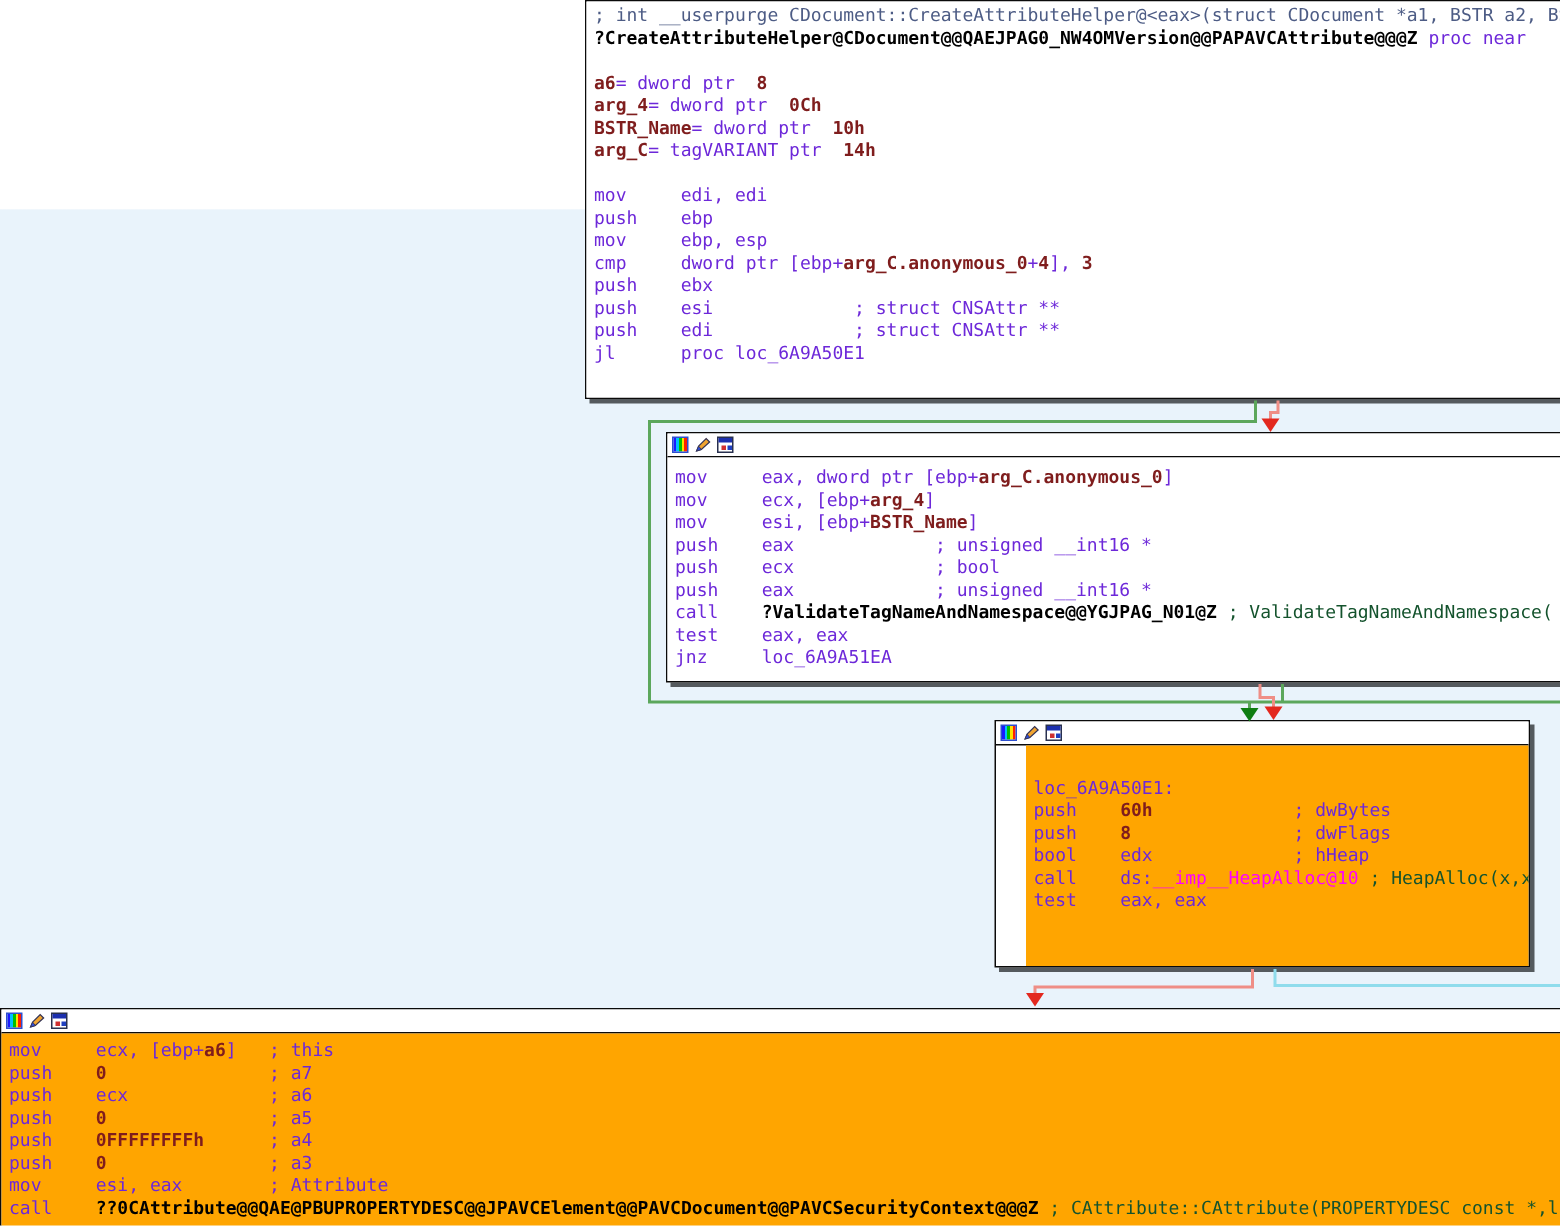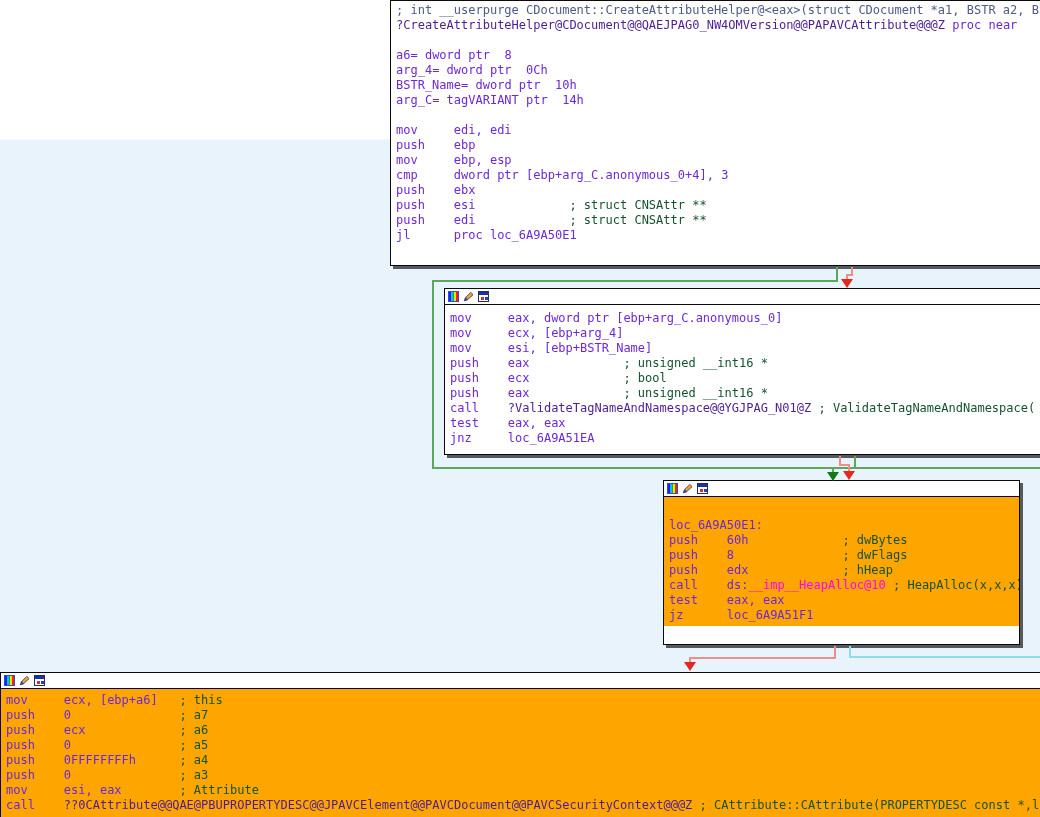--- a/index.html
+++ b/index.html
@@ -43,25 +43,25 @@
     content:"";position:absolute;left:2px;top:5px;width:3px;height:3px;
     background:#d03030;box-shadow:4px 0 0 #2040c0;
   }
   .code{
     padding:2px 0 0 5px;
     font-size:12px;line-height:15px;
     overflow:hidden;
   }
   .code-line{white-space:pre;height:15px;}
   .seg-ins {color:#6d28d9;}
-  .seg-num {color:#6d28d9;}
-  .seg-name{color:#4c1d95;}
+  .seg-num {color:#7f1d1d;font-weight:bold;}
+  .seg-name{color:#000000;font-weight:bold;}
   .seg-imp {color:#ff00ff;}
   .seg-gray{color:#14532d;}
-  .seg-cmt {color:#14532d;}
+  .seg-cmt {color:#6d28d9;}
   .seg-proto{color:#4d5c85;}
   svg.edges{position:absolute;left:0;top:0;z-index:6;pointer-events:none;}
   svg.edges polyline{fill:none;stroke-width:2;}
 </style>
 </head>
 <body>
 
 <div id="canvas">
 
   <div class="node" style="left:390px;top:0px;width:700px;height:266px;">
@@ -113,30 +113,29 @@
 
   <div class="node orange" style="left:663px;top:480px;width:357px;height:165px;">
     <div class="titlebar">
       <span class="tb-icon icon-palette"></span>
       <svg class="tb-icon" viewBox="0 0 12 12">
         <path d="M1.5 10.5 L3 7 L8.5 1.5 L11 4 L5 9.5 Z" fill="#f0a430" stroke="#333355" stroke-width="0.9"></path>
         <path d="M1.5 10.5 L3 7 L5 9.5 Z" fill="#3050e0" stroke="#333355" stroke-width="0.6"></path>
       </svg>
       <span class="tb-icon icon-window"></span>
     </div>
-    <div class="body" style="height:129px;">
+    <div class="body" style="height:147px;margin-left:20px;">
       <div class="code" style="padding-top:6px;">
           <div class="code-line">&nbsp;</div>
           <div class="code-line"><span class="seg-ins">loc_6A9A50E1:</span></div>
           <div class="code-line"><span class="seg-ins">push    </span><span class="seg-num">60h</span><span class="seg-ins">             </span><span class="seg-cmt">; dwBytes</span></div>
           <div class="code-line"><span class="seg-ins">push    </span><span class="seg-num">8</span><span class="seg-ins">               </span><span class="seg-cmt">; dwFlags</span></div>
-          <div class="code-line"><span class="seg-ins">push    edx             </span><span class="seg-cmt">; hHeap</span></div>
+          <div class="code-line"><span class="seg-ins">bool    edx             </span><span class="seg-cmt">; hHeap</span></div>
           <div class="code-line"><span class="seg-ins">call    ds:</span><span class="seg-imp">__imp__HeapAlloc@10</span><span class="seg-gray"> ; HeapAlloc(x,x,x)</span></div>
           <div class="code-line"><span class="seg-ins">test    eax, eax</span></div>
-          <div class="code-line"><span class="seg-ins">jz      loc_6A9A51F1</span></div>
         </div>
     </div>
   </div>
 
   <div class="node orange" style="left:0px;top:672px;width:1060px;height:160px;">
     <div class="titlebar">
       <span class="tb-icon icon-palette"></span>
       <svg class="tb-icon" viewBox="0 0 12 12">
         <path d="M1.5 10.5 L3 7 L8.5 1.5 L11 4 L5 9.5 Z" fill="#f0a430" stroke="#333355" stroke-width="0.9"></path>
         <path d="M1.5 10.5 L3 7 L5 9.5 Z" fill="#3050e0" stroke="#333355" stroke-width="0.6"></path>

